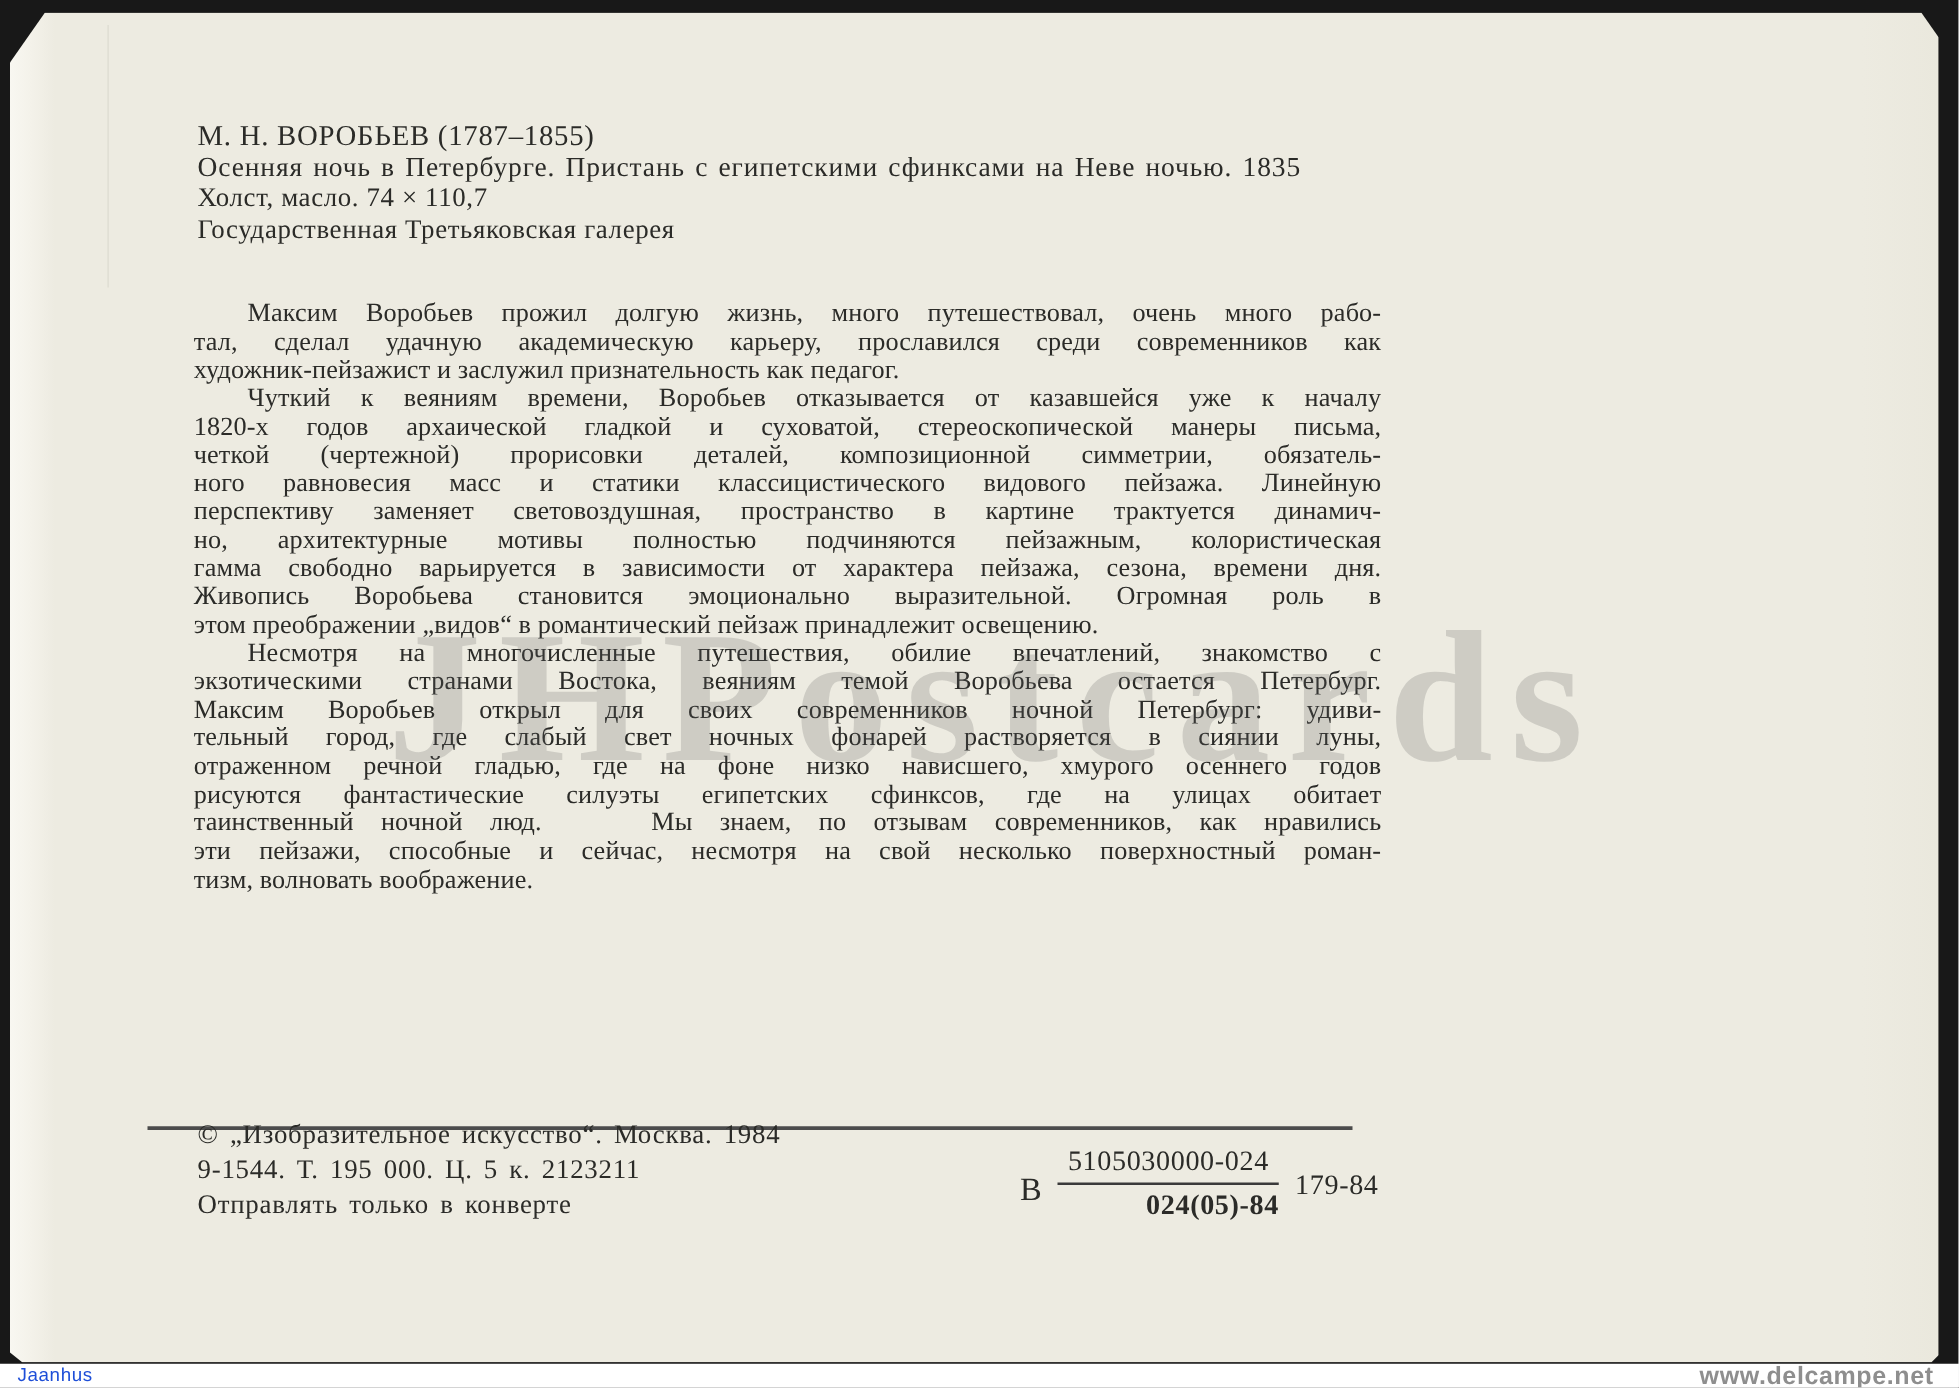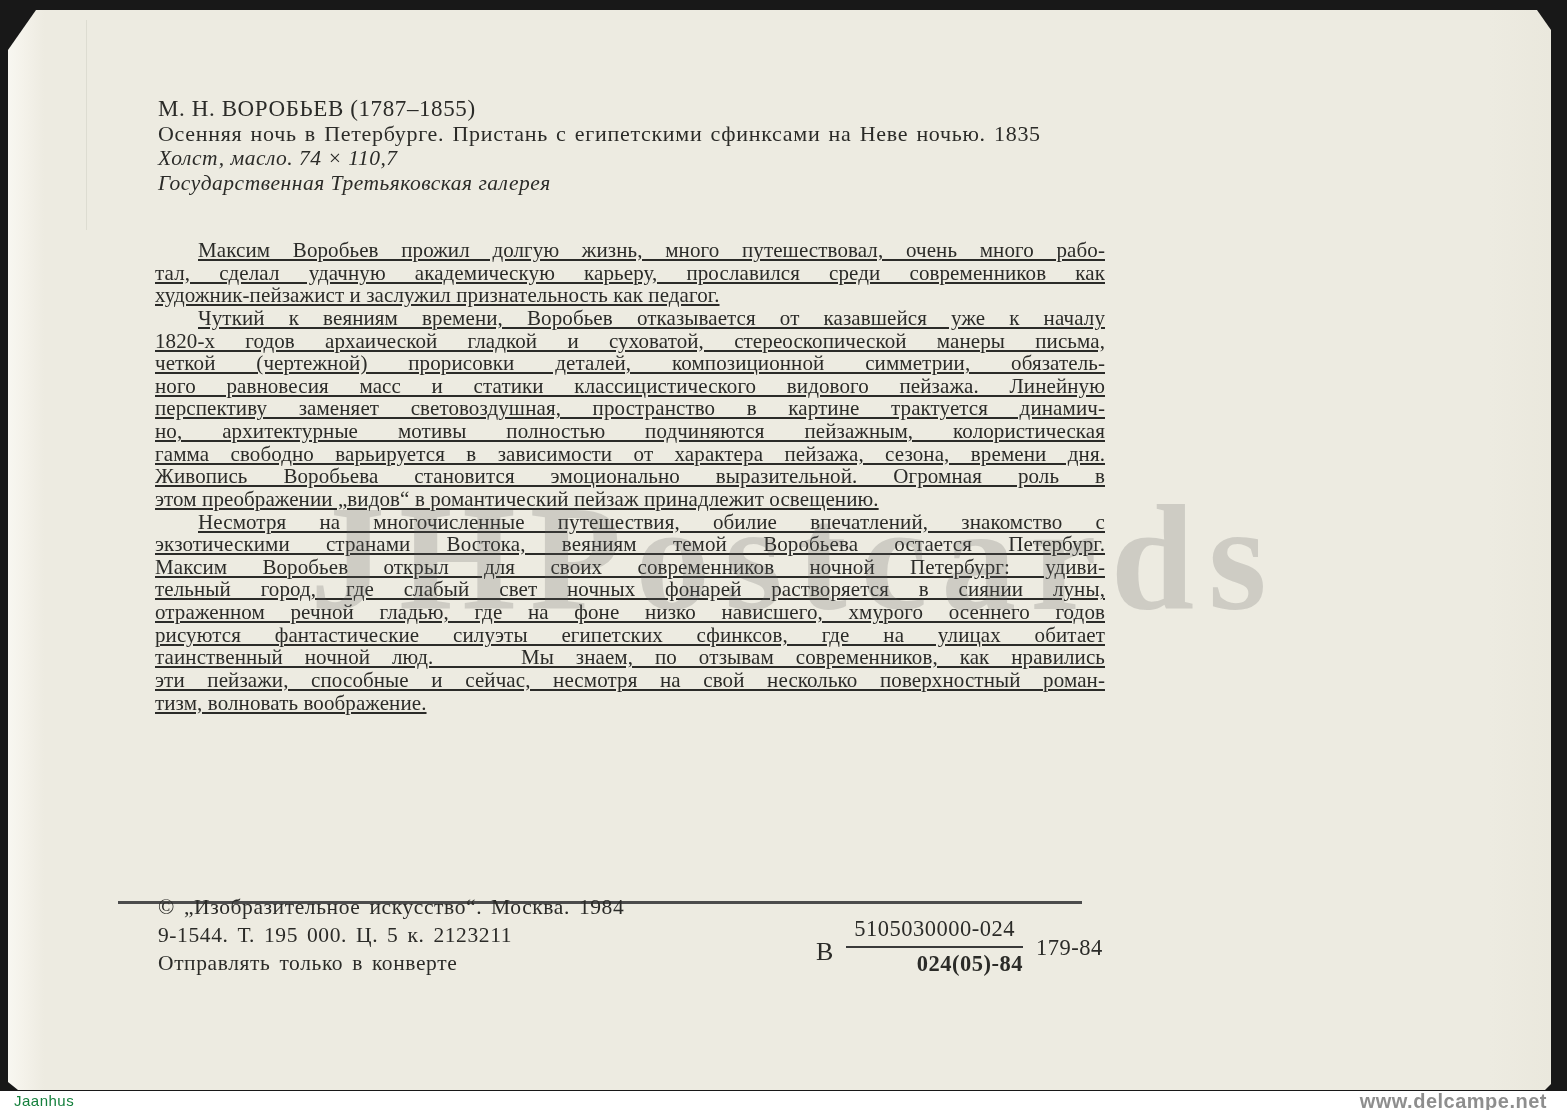--- a/index.html
+++ b/index.html
@@ -24,24 +24,24 @@
   }
   .watermark {
     position:absolute; left:310px; top:478px; width:1090px;
     font-size:150px; line-height:160px; font-weight:bold;
     letter-spacing:14px; color:rgba(95,95,95,0.22);
     white-space:nowrap; pointer-events:none;
   }
   .header { position:absolute; left:158px; top:96px; line-height:25px; white-space:nowrap; }
   .header .artist { font-size:23px; letter-spacing:0.6px; }
   .header .title  { font-size:22px; letter-spacing:0.7px; word-spacing:2px; }
-  .header .medium, .header .museum { font-size:21.5px; font-style:italic; letter-spacing:0.5px; }
+  .header .medium, .header .museum { font-size:21.5px; letter-spacing:0.5px; }
   .body-text {
     position:absolute; left:155px; top:239px; width:950px;
-    font-size:21px; line-height:22.63px; letter-spacing:0.1px;text-decoration:underline;
+    font-size:21px; line-height:22.63px; letter-spacing:0.1px;
   }
   .bodyline { text-align:justify; text-align-last:justify; }
   .bodyline.first { text-indent:43px; }
   .bodyline.last  { text-align-last:left; }
   .rule {
     position:absolute; left:118px; top:901px; width:964px; height:2.5px;
     background:#4c4c4c;
   }
   .colophon-left {
     position:absolute; left:158px; top:893px; line-height:28px;
@@ -52,21 +52,21 @@
     display:flex; align-items:center; gap:13px; white-space:nowrap;
   }
   .idx-letter { font-size:26px; padding-top:10px; }
   .fraction { text-align:right; }
   .fraction .num { font-size:22.5px; letter-spacing:0.5px; padding:0 8px 4px 8px; border-bottom:2.5px solid #3a3a3a; }
   .fraction .den { font-size:22.5px; font-weight:bold; letter-spacing:0.5px; padding-top:3px; }
   .idx-code { font-size:22.5px; letter-spacing:0.5px; padding-top:2px;text-align:right; }
   .credit-left {
     position:absolute; left:14px; top:1092px;
     font-family:"Liberation Sans","DejaVu Sans",sans-serif;
-    font-size:15px; color:#15803d; letter-spacing:0.5px;
+    font-size:15px; color:#1d4ed8; letter-spacing:0.5px;
   }
   .credit-right {
     position:absolute; right:20px; top:1090px;
     font-family:"Liberation Sans","DejaVu Sans",sans-serif;
     font-size:20px; font-weight:600; color:#8e8e8e; letter-spacing:0.5px;
   }
 </style>
 </head>
 <body>
 

